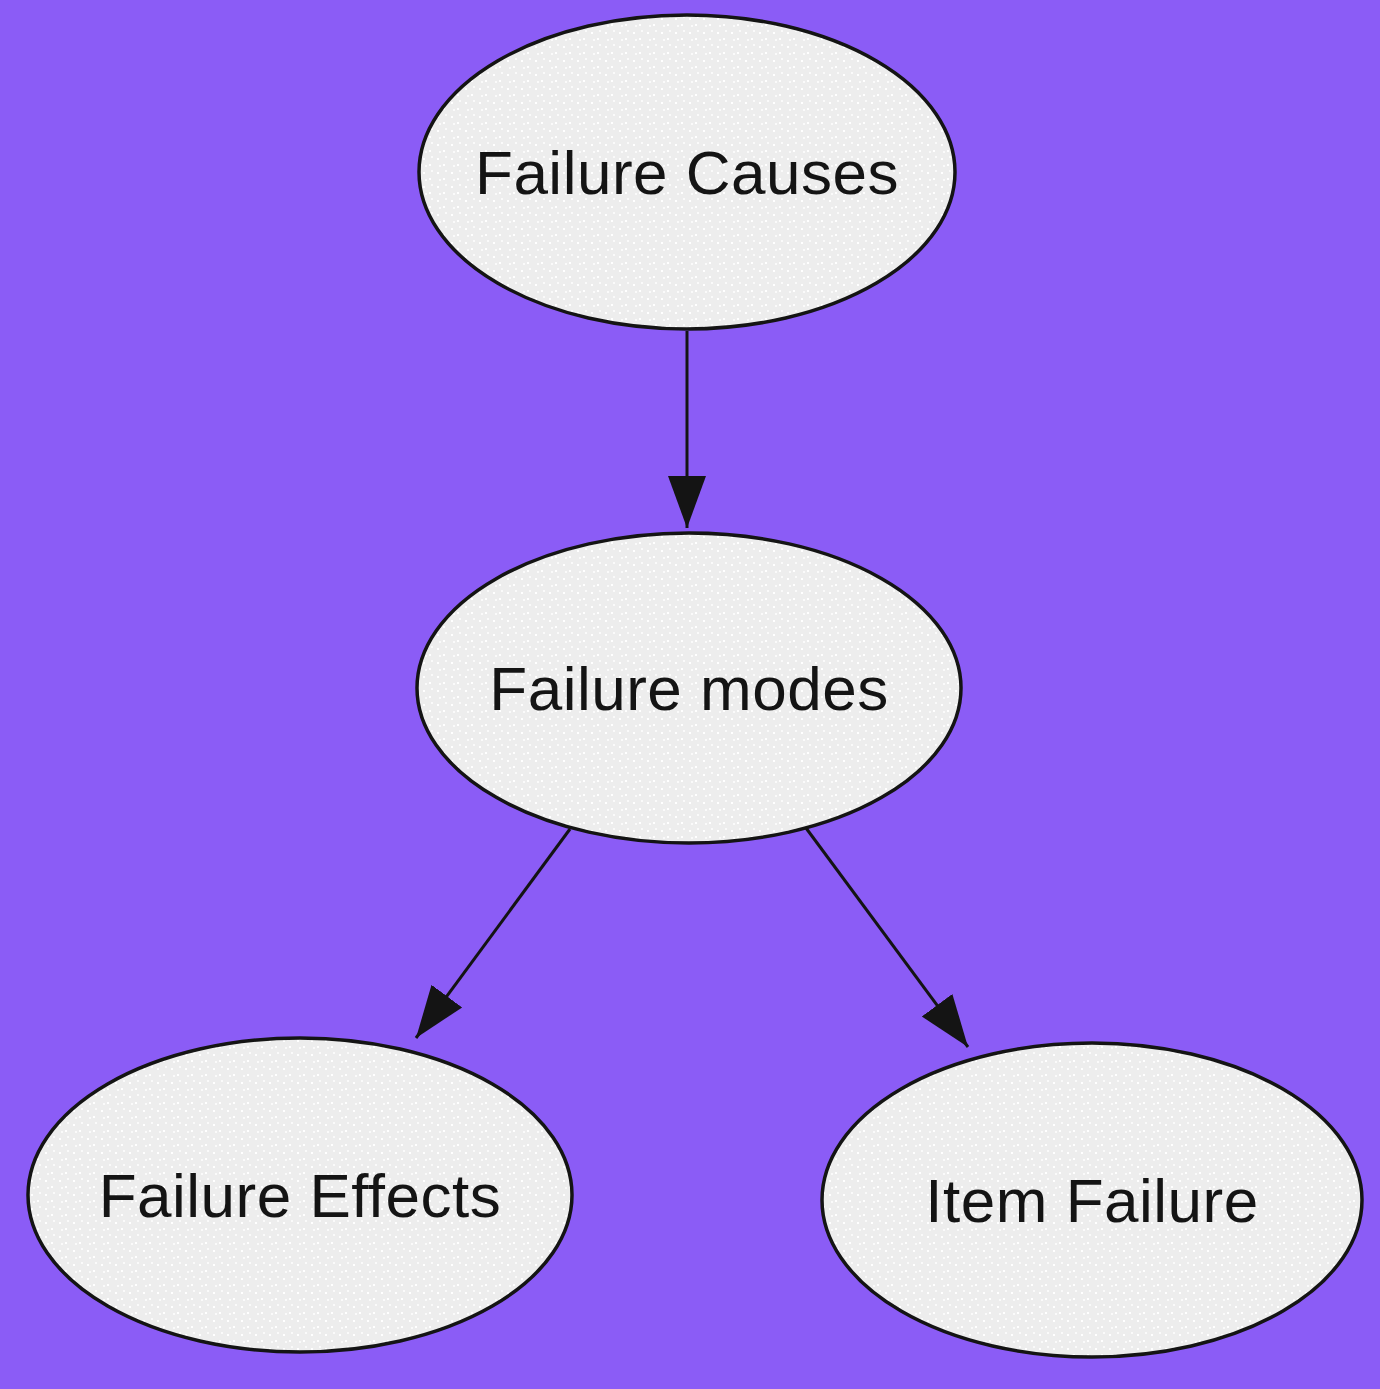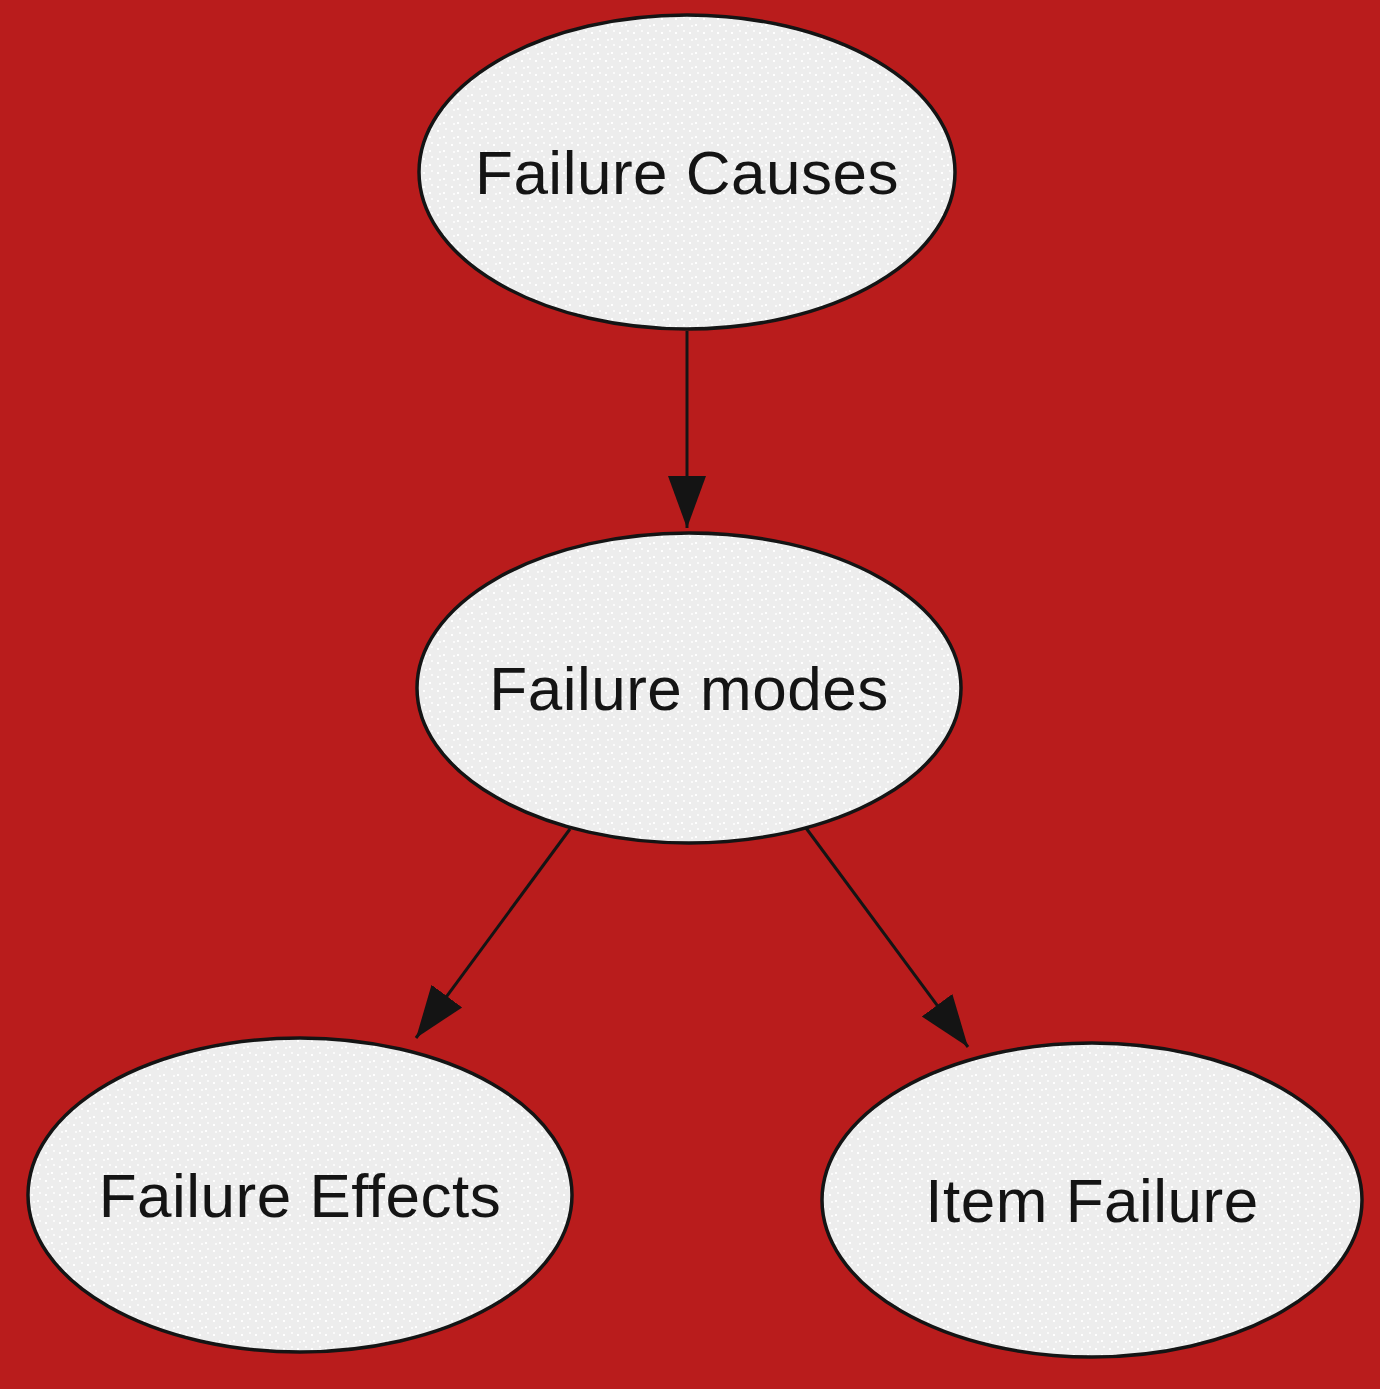--- a/index.html
+++ b/index.html
@@ -3,21 +3,21 @@
 <meta charset="utf-8">
 <style>
   html, body {
     margin: 0;
     padding: 0;
     background: #ffffff;
   }
   .diagram-wrap {
     width: 1380px;
     height: 1389px;
-    background: #b91c1c;
+    background: #8b5cf6;
     overflow: hidden;
   }
   svg { display: block; }
   .node-shape {
     stroke-width: 3.5px;
   }
   .node-label {
     font-family: "Liberation Sans", "DejaVu Sans", sans-serif;
     font-size: 62px;
     letter-spacing: 0.5px;

